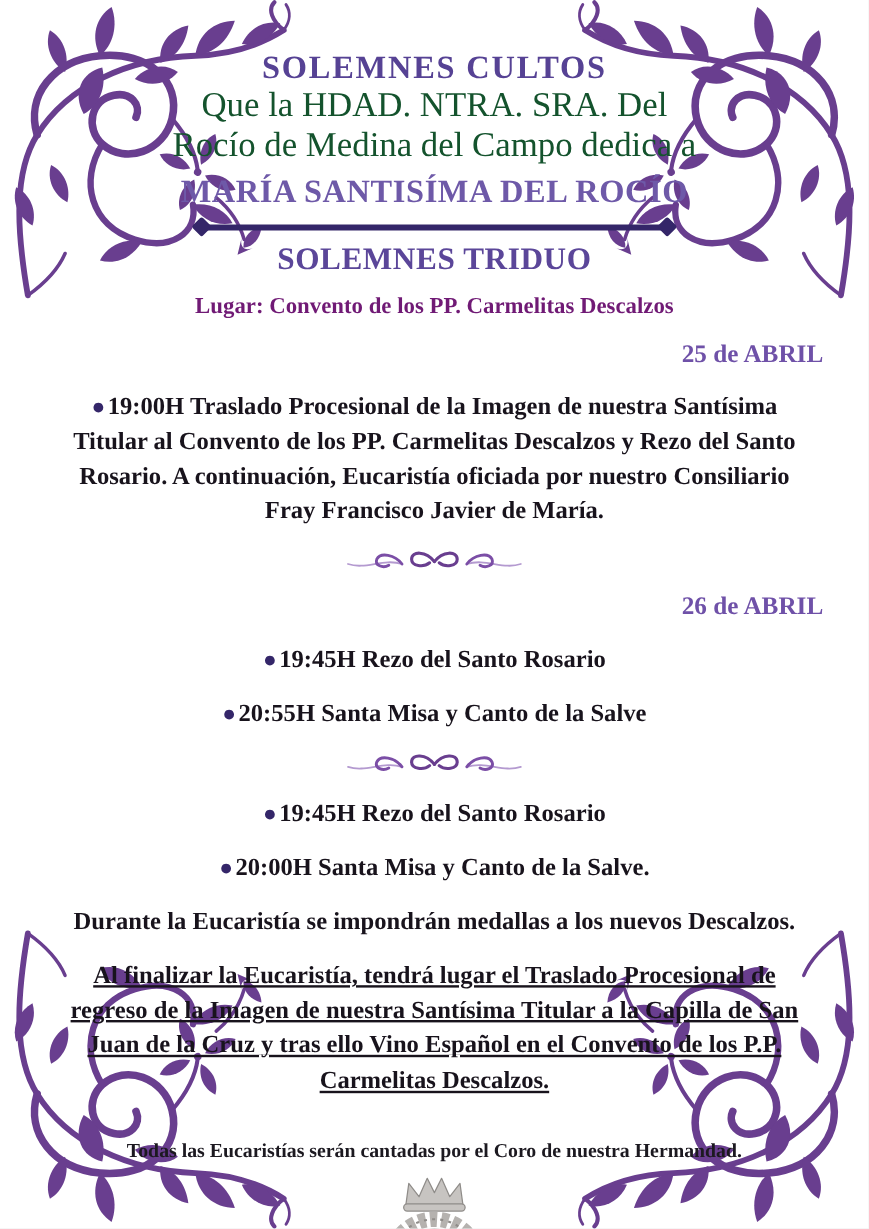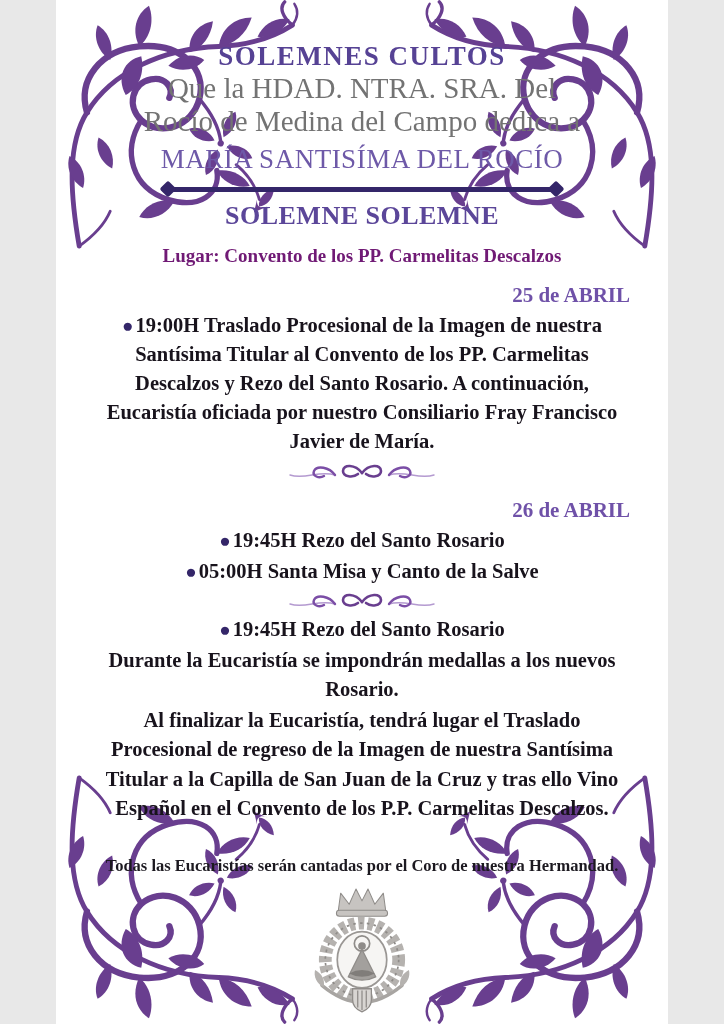--- a/index.html
+++ b/index.html
@@ -1,18 +1,18 @@
 <!DOCTYPE html>
 <html><head>
 <meta charset="utf-8">
 <style>
   html,body{margin:0;padding:0;background:#e8e8e8;}
   .page{
     position:relative;
-    width:612px;height:1024px;
+    width:724px;height:1024px;
     margin:0 auto;
     background:#ffffff;
     overflow:hidden;
     font-family:"Liberation Serif", serif;
     color:#18131c;
   }
   
   .corner{position:absolute;width:252px;height:252px;z-index:0;pointer-events:none;}
   .corner svg{width:100%;height:100%;display:block;}
   .corner.tl{top:-2px;left:-2px;}
@@ -26,25 +26,25 @@
     text-align:center;
   }
   .title{
     margin:0;
     font-size:27px;font-weight:700;letter-spacing:1.5px;
     color:#564294;line-height:1.2;
   }
   .subtitle{
     margin:0;
     font-size:29px;font-weight:400;line-height:1.12;
-    color:#737373;
+    color:#14532d;
   }
   .dedication{
     margin:6px 0 0 0;
-    font-size:27px;font-weight:400;letter-spacing:0.5px;
+    font-size:27px;font-weight:700;letter-spacing:0.5px;
     color:#6e59a8;line-height:1.2;
   }
   .bar-divider{
     position:relative;
     width:384px;height:5px;margin:11px auto 7px auto;
     background:#342669;border-radius:2px;
   }
   .bar-divider::before,.bar-divider::after{
     content:"";position:absolute;top:-3.5px;width:12px;height:12px;
     background:#342669;transform:rotate(45deg);border-radius:2px;
@@ -58,25 +58,25 @@
   }
   .location{
     margin:12px 0 0 0;
     font-size:19px;font-weight:700;line-height:1.3;color:#701a75;
   }
   .section-date{
     margin:13px 0 1px 0;
     font-size:21px;font-weight:700;color:#6f51a8;line-height:1.3;text-align:right;
   }
   .item{
-    margin:2px auto;max-width:608px;
+    margin:16px auto;max-width:608px;
     font-size:20.5px;font-weight:700;line-height:1.42;
     color:#18131c;
   }
-  .item.wide{max-width:628px;}
+  .item.wide{max-width:628px;text-decoration:underline;}
   .bullet{color:#342669;font-size:19px;}
   .bullet::before{content:"●";margin-right:2px;}
   .flourish{margin:5px auto 2px auto;line-height:0;}
   .final-note{
     margin:32px auto 0 auto;max-width:560px;
     font-size:16.5px;font-weight:700;line-height:1.3;color:#1c1920;
   }
   .emblem-wrap{margin-top:5px;line-height:0;}
 </style>
 </head>
@@ -240,21 +240,21 @@
 
   <div class="content">
 
     <h1 class="title">SOLEMNES CULTOS</h1>
     <p class="subtitle">Que la HDAD. NTRA. SRA. Del</p>
     <p class="subtitle">Rocío de Medina del Campo dedica a</p>
     <h2 class="dedication">MARÍA SANTISÍMA DEL ROCÍO</h2>
 
     <div class="bar-divider"></div>
 
-    <p class="event-type">SOLEMNE SOLEMNE</p>
+    <p class="event-type">SOLEMNES TRIDUO</p>
 
     <p class="location">Lugar: Convento de los PP. Carmelitas Descalzos</p>
 
     <section>
       <h3 class="section-date">25 de ABRIL</h3>
       <p class="item"><span class="bullet"></span><span>19:00H Traslado Procesional de la Imagen de nuestra Santísima Titular al Convento de los PP. Carmelitas Descalzos y Rezo del Santo Rosario. A continuación, Eucaristía oficiada por nuestro Consiliario Fray Francisco Javier de María.</span></p>
     </section>
 
     <div class="flourish">
       <svg viewBox="0 0 150 22" width="150" height="22" aria-hidden="true">
@@ -265,39 +265,40 @@
           <path d="M102,13 C108,5 120,3 123,9 C125,14 118,17 113,14" stroke="#7b4ea6" stroke-width="2.4"></path>
           <path d="M75,11 C68,2 56,2 56,9 C56,15 66,16 71,12" stroke="#693e8f" stroke-width="2.6"></path>
           <path d="M75,11 C82,2 94,2 94,9 C94,15 84,16 79,12" stroke="#693e8f" stroke-width="2.6"></path>
         </g>
       </svg>
     </div>
 
     <section>
       <h3 class="section-date">26 de ABRIL</h3>
       <p class="item"><span class="bullet"></span><span>19:45H Rezo del Santo Rosario</span></p>
-      <p class="item"><span class="bullet"></span><span>05:00H Santa Misa y Canto de la Salve</span></p>
+      <p class="item"><span class="bullet"></span><span>20:55H Santa Misa y Canto de la Salve</span></p>
     </section>
 
     <div class="flourish">
       <svg viewBox="0 0 150 22" width="150" height="22" aria-hidden="true">
         <g fill="none" stroke-linecap="round">
           <path d="M3,13 C18,18 32,8 48,13" stroke="#b49ad0" stroke-width="1.5"></path>
           <path d="M147,13 C132,18 118,8 102,13" stroke="#b49ad0" stroke-width="1.5"></path>
           <path d="M48,13 C42,5 30,3 27,9 C25,14 32,17 37,14" stroke="#7b4ea6" stroke-width="2.4"></path>
           <path d="M102,13 C108,5 120,3 123,9 C125,14 118,17 113,14" stroke="#7b4ea6" stroke-width="2.4"></path>
           <path d="M75,11 C68,2 56,2 56,9 C56,15 66,16 71,12" stroke="#693e8f" stroke-width="2.6"></path>
           <path d="M75,11 C82,2 94,2 94,9 C94,15 84,16 79,12" stroke="#693e8f" stroke-width="2.6"></path>
         </g>
       </svg>
     </div>
 
     <section>
       <p class="item"><span class="bullet"></span><span>19:45H Rezo del Santo Rosario</span></p>
-      <p class="item">Durante la Eucaristía se impondrán medallas a los nuevos Rosario.</p>
+      <p class="item"><span class="bullet"></span><span>20:00H Santa Misa y Canto de la Salve.</span></p>
+      <p class="item">Durante la Eucaristía se impondrán medallas a los nuevos Descalzos.</p>
       <p class="item wide">Al finalizar la Eucaristía, tendrá lugar el Traslado Procesional de regreso de la Imagen de nuestra Santísima Titular a la Capilla de San Juan de la Cruz y tras ello Vino Español en el Convento de los P.P. Carmelitas Descalzos.</p>
     </section>
 
     <p class="final-note">Todas las Eucaristías serán cantadas por el Coro de nuestra Hermandad.</p>
 
     <div class="emblem-wrap">
       <svg viewBox="0 0 150 160" width="128" height="137" aria-hidden="true">
         <g fill="#c7c4c1" stroke="#8f8c89" stroke-width="1.2" stroke-linejoin="round">
           <path d="M47,36 L50,14 L60,27 L68,9 L75,23 L82,9 L90,27 L100,14 L103,36 Z"></path>
           <rect x="45" y="34" width="60" height="7" rx="3.5"></rect>

